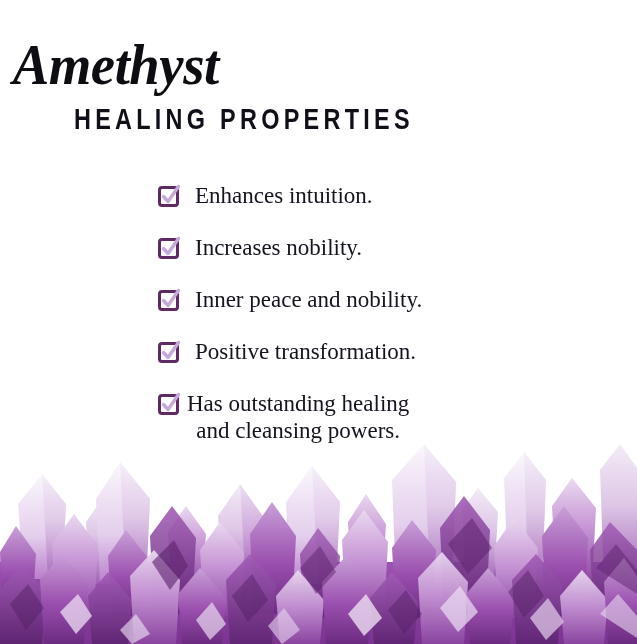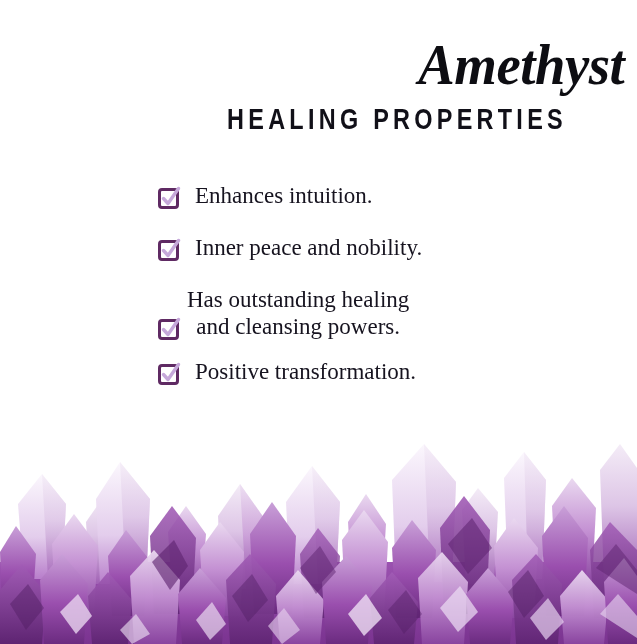--- a/index.html
+++ b/index.html
@@ -15,21 +15,21 @@
     overflow: hidden;
     font-family: "Liberation Serif", serif;
   }
 
   
   .header {
     position: absolute;
     top: 34px;
     left: 0;
     width: 637px;
-    text-align: right;
+    text-align: left;
   }
   .title {
     font-family: "Liberation Serif", serif;
     font-style: italic;
     font-weight: bold;
     font-size: 57px;
     line-height: 62px;
     color: #0d0d12;
     letter-spacing: -0.5px;
     margin: 0;
@@ -52,21 +52,21 @@
     position: absolute;
     top: 182px;
     left: 0;
     width: 637px;
     margin: 0;
     padding: 0;
     list-style: none;
   }
   .list-item {
     display: flex;
-    align-items: flex-end;
+    align-items: flex-start;
     margin: 0 0 25px 0;
     padding: 0 0 0 158px;
   }
   .list-item.tight { margin-bottom: 18px; }
   .list-item:last-child { margin-bottom: 0; }
 
   .check-box {
     flex: 0 0 auto;
     position: relative;
     width: 21px;
@@ -124,47 +124,55 @@
 
     <li class="list-item">
       <span class="check-box">
         <svg viewBox="0 0 21 21" aria-hidden="true">
           <path d="M3.5 10.5 L8 15.5 L18.5 0.5" fill="none" stroke="#c6a8da" stroke-width="3.4" stroke-linecap="round" stroke-linejoin="round"></path>
         </svg>
       </span>
       <span class="item-text">Enhances intuition.</span>
     </li>
 
+    <li class="list-item">
+      <span class="check-box">
+        <svg viewBox="0 0 21 21" aria-hidden="true">
+          <path d="M3.5 10.5 L8 15.5 L18.5 0.5" fill="none" stroke="#c6a8da" stroke-width="3.4" stroke-linecap="round" stroke-linejoin="round"></path>
+        </svg>
+      </span>
+      <span class="item-text"> Increases nobility.</span>
+    </li>
 
     <li class="list-item">
       <span class="check-box">
         <svg viewBox="0 0 21 21" aria-hidden="true">
           <path d="M3.5 10.5 L8 15.5 L18.5 0.5" fill="none" stroke="#c6a8da" stroke-width="3.4" stroke-linecap="round" stroke-linejoin="round"></path>
         </svg>
       </span>
       <span class="item-text">Inner peace and nobility.</span>
+    </li>
+
+    <li class="list-item">
+      <span class="check-box">
+        <svg viewBox="0 0 21 21" aria-hidden="true">
+          <path d="M3.5 10.5 L8 15.5 L18.5 0.5" fill="none" stroke="#c6a8da" stroke-width="3.4" stroke-linecap="round" stroke-linejoin="round"></path>
+        </svg>
+      </span>
+      <span class="item-text">Positive transformation.</span>
     </li>
 
     <li class="list-item tight">
       <span class="check-box">
         <svg viewBox="0 0 21 21" aria-hidden="true">
           <path d="M3.5 10.5 L8 15.5 L18.5 0.5" fill="none" stroke="#c6a8da" stroke-width="3.4" stroke-linecap="round" stroke-linejoin="round"></path>
         </svg>
       </span>
       <span class="item-text centered">Has outstanding healing
 and cleansing powers.</span>
-    </li>
-
-    <li class="list-item">
-      <span class="check-box">
-        <svg viewBox="0 0 21 21" aria-hidden="true">
-          <path d="M3.5 10.5 L8 15.5 L18.5 0.5" fill="none" stroke="#c6a8da" stroke-width="3.4" stroke-linecap="round" stroke-linejoin="round"></path>
-        </svg>
-      </span>
-      <span class="item-text">Positive transformation.</span>
     </li>
 
   </ul>
 
   <div class="crystals">
     <svg viewBox="0 0 637 200" preserveAspectRatio="none" aria-hidden="true">
       <defs>
         <linearGradient id="gL" x1="0" y1="0" x2="0" y2="1">
           <stop offset="0%" stop-color="#f4ecf7"></stop>
           <stop offset="45%" stop-color="#ddc5e6"></stop>

